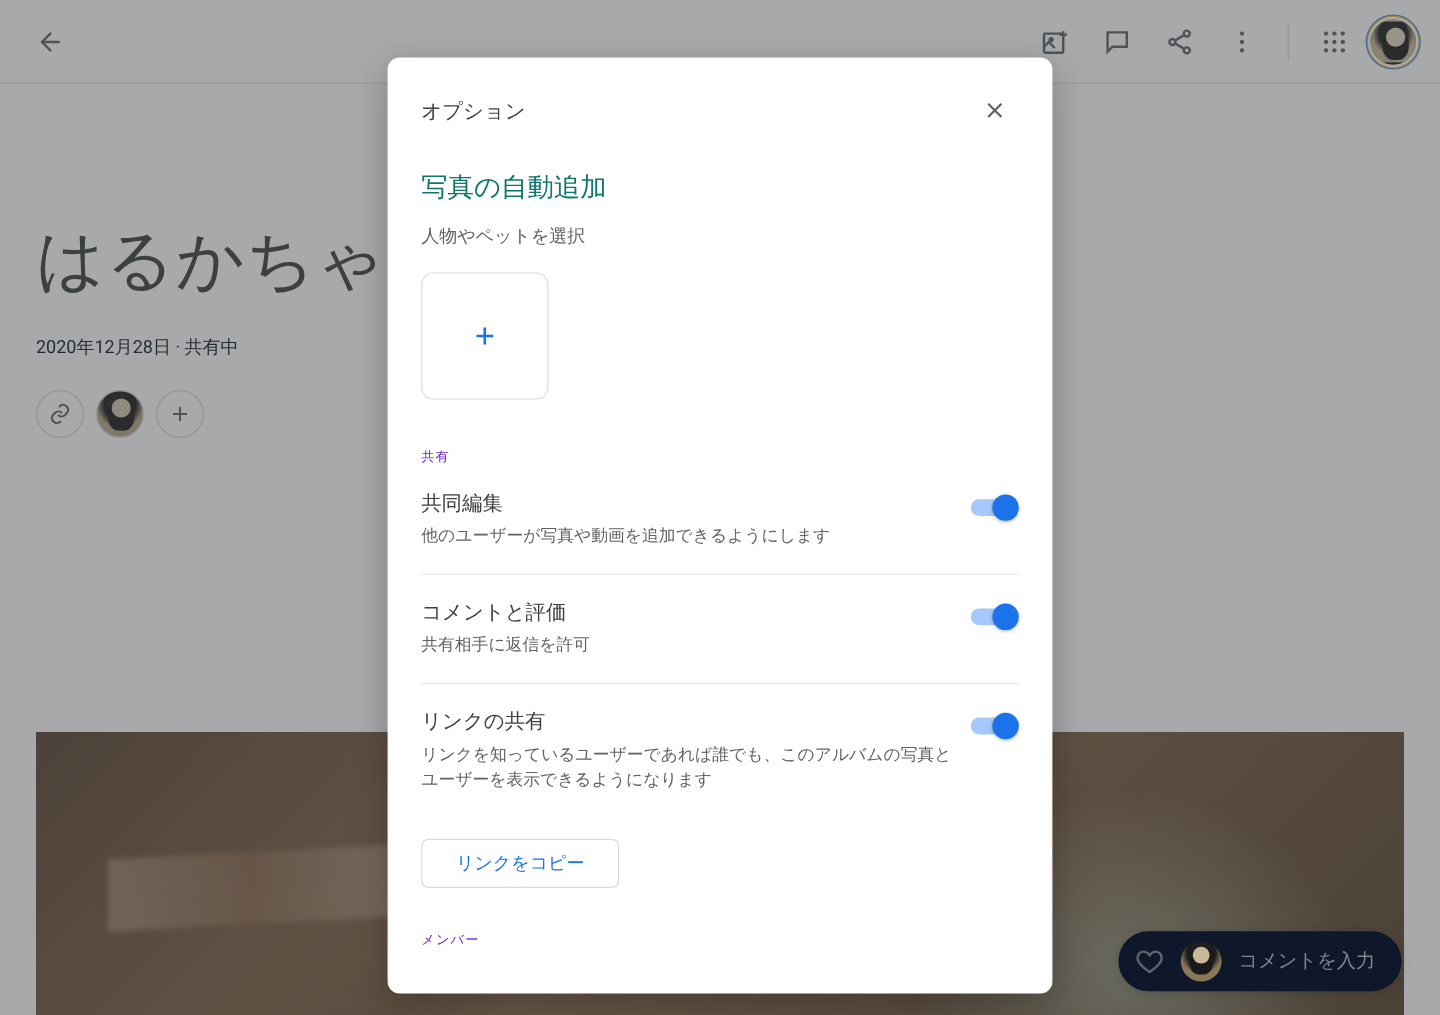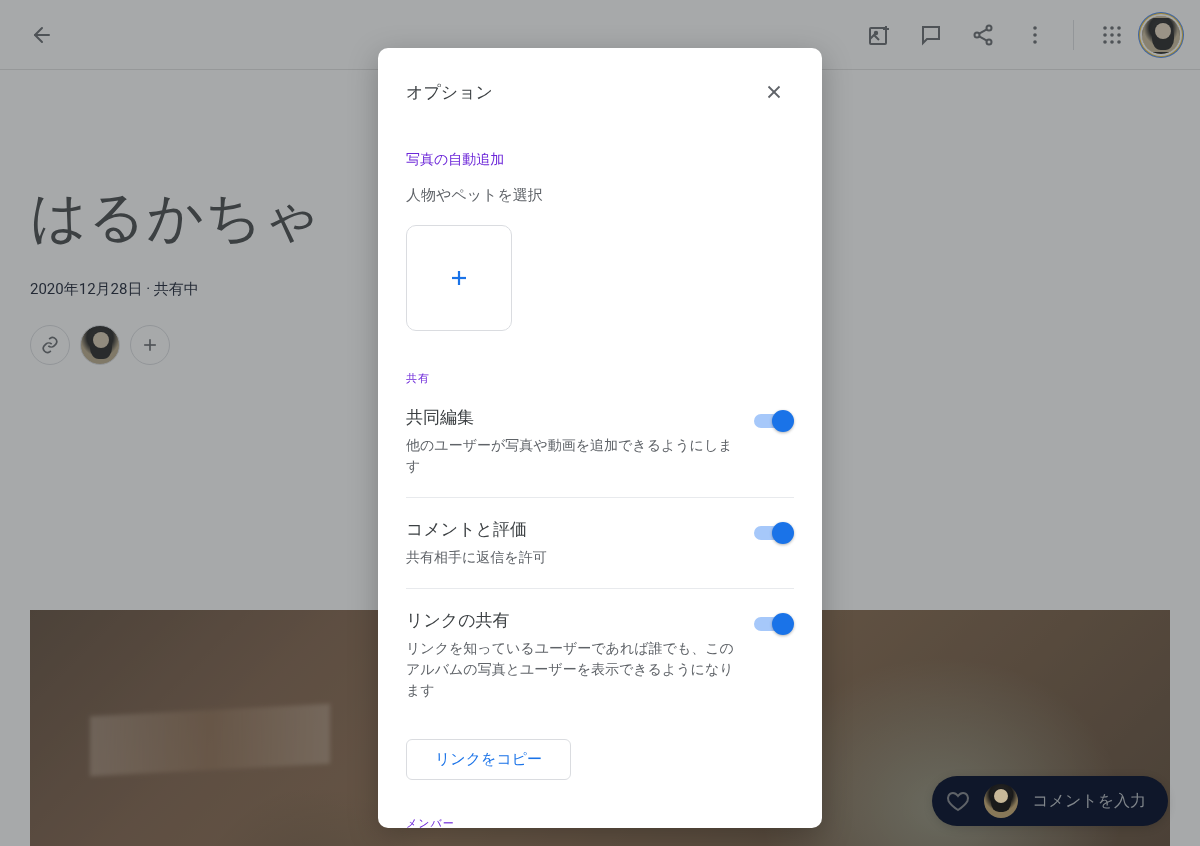--- a/index.html
+++ b/index.html
@@ -142,21 +142,21 @@
   inset: 0;
   background: rgba(60,64,67,0.45);
 }
 
 
 .dialog {
   position: absolute;
   top: 48px;
   left: 50%;
   transform: translateX(-50%);
-  width: 444px;
+  width: 554px;
   height: 780px;
   background: #fff;
   border-radius: 10px;
   box-shadow: 0 8px 30px rgba(0,0,0,0.25);
   overflow: hidden;
   display: flex;
   flex-direction: column;
 }
 .dialog-header {
   display: flex;
@@ -176,23 +176,23 @@
   color: #5f6368;
 }
 .close-btn svg { width: 22px; height: 22px; }
 
 .dialog-body {
   padding: 16px 28px 0 28px;
   flex: 1;
   overflow-y: auto;
 }
 .section-title {
-  font-size: 14px;
-  color: #6d28d9;
-  margin-top: 15px;
+  font-size: 22px;
+  color: #0f766e;
+  margin-top: 5px;
 }
 .section-sub {
   font-size: 15px;
   color: #5f6368;
   margin-top: 17px;
 }
 .add-face-btn {
   width: 106px; height: 106px;
   border: 1px solid #dadce0;
   border-radius: 10px;

